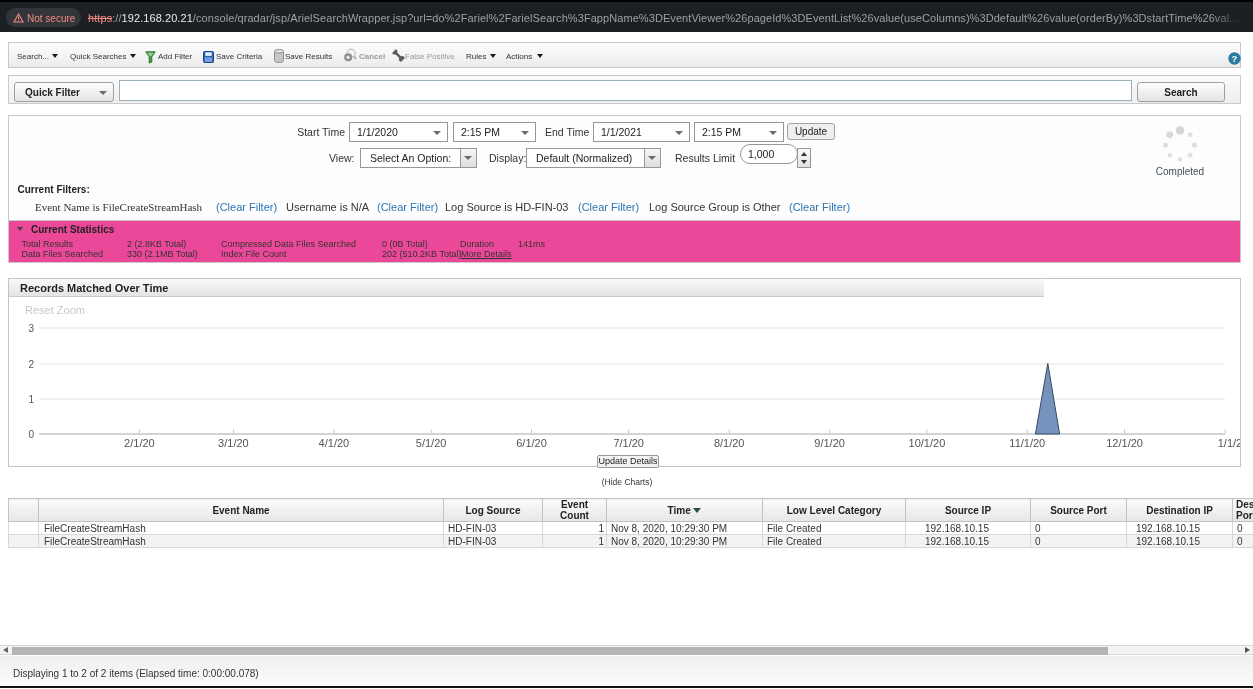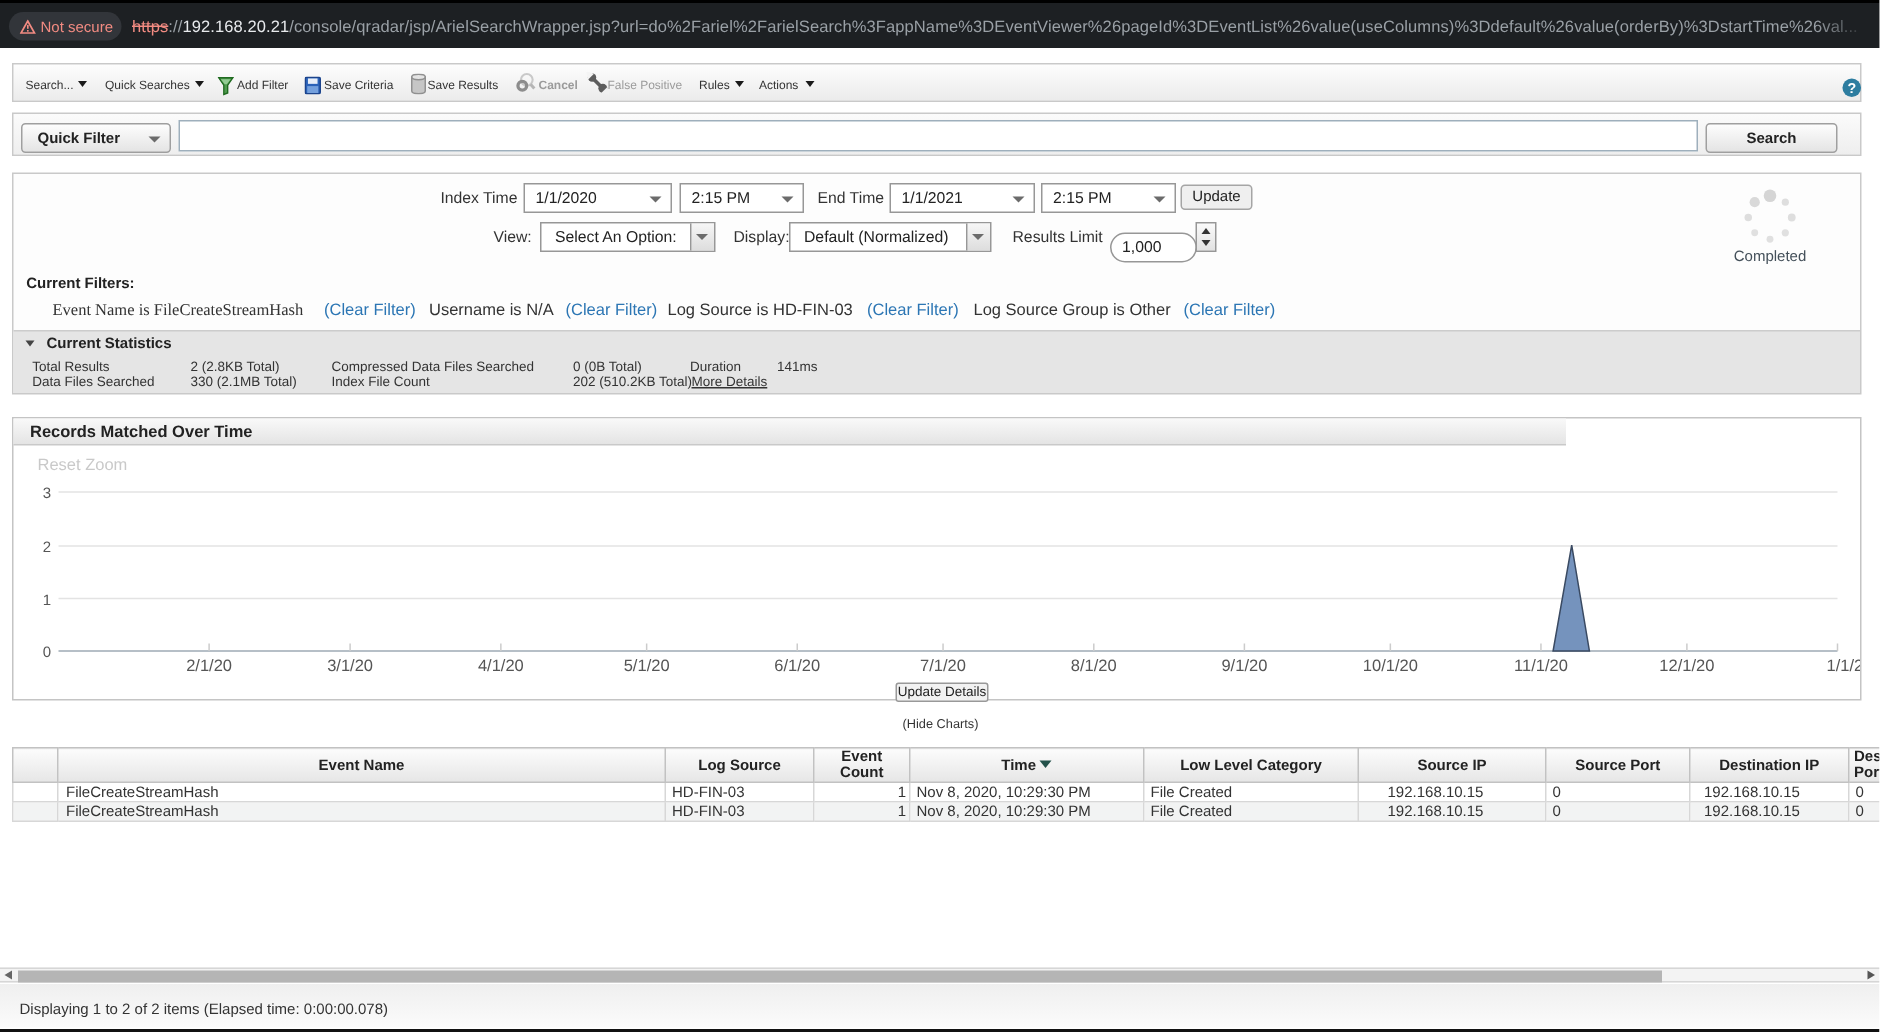--- a/index.html
+++ b/index.html
@@ -88,40 +88,40 @@
     <span class="carr" style="top:8px;"></span>
   </div>
   <div class="abs" style="left:110px;top:4px;width:1013px;height:21px;background:#fff;border:1px solid #9eafbc;"></div>
   <div class="btn" style="left:1128px;top:6px;width:88px;height:20px;">
     <span style="position:absolute;left:0;right:0;top:4px;text-align:center;font-size:10px;font-weight:bold;color:#222;">Search</span>
   </div>
 </div>
 
 <div class="panel" style="top:115px;height:148px;background:#fdfdfd;">
 
-  <div class="abs t105" style="left:284px;top:10px;width:52px;text-align:right;">Index Time</div>
+  <div class="abs t105" style="left:284px;top:10px;width:52px;text-align:right;">Start Time</div>
   <div class="combo" style="left:340px;top:5.5px;width:99px;">1/1/2020<span class="carr"></span></div>
   <div class="combo" style="left:444px;top:5.5px;width:83px;">2:15 PM<span class="carr"></span></div>
   <div class="abs t105" style="left:536px;top:10px;">End Time</div>
   <div class="combo" style="left:584px;top:5.5px;width:97px;">1/1/2021<span class="carr"></span></div>
   <div class="combo" style="left:685px;top:5.5px;width:90px;">2:15 PM<span class="carr"></span></div>
   <div class="abs" style="left:778px;top:7px;width:48px;height:17px;background:#efefef;border:1px solid #a5a5a5;border-radius:3px;text-align:center;font-size:10px;color:#222;line-height:15px;">Update</div>
 
   <div class="abs t105" style="left:320px;top:36px;">View:</div>
   <div class="combo" style="left:351px;top:31.5px;width:117px;padding-left:9px;">Select An Option:
     <span class="abs" style="right:0;top:0;width:16px;height:18px;background:linear-gradient(#f6f6f6,#ddd);border-left:1px solid #979797;"></span>
     <span class="carr" style="right:4px;top:7px;"></span>
   </div>
   <div class="abs t105" style="left:480px;top:36px;">Display:</div>
   <div class="combo" style="left:517px;top:31.5px;width:135px;padding-left:9px;">Default (Normalized)
     <span class="abs" style="right:0;top:0;width:16px;height:18px;background:linear-gradient(#f6f6f6,#ddd);border-left:1px solid #979797;"></span>
     <span class="carr" style="right:4px;top:7px;"></span>
   </div>
   <div class="abs t105" style="left:666px;top:36px;">Results Limit</div>
-  <div class="combo" style="left:731px;top:39px;width:58px;border-radius:10px;">1,000</div>
+  <div class="combo" style="left:731px;top:28px;width:58px;border-radius:10px;">1,000</div>
   <div class="abs" style="left:788px;top:31.5px;width:14px;height:20px;background:linear-gradient(#fafafa,#e2e2e2);border:1px solid #979797;">
     <span class="abs" style="left:3px;top:3px;width:0;height:0;border-left:3px solid transparent;border-right:3px solid transparent;border-bottom:4px solid #333;"></span>
     <span class="abs" style="left:3px;top:11px;width:0;height:0;border-left:3px solid transparent;border-right:3px solid transparent;border-top:4px solid #333;"></span>
   </div>
 
   <svg class="abs" style="left:1152px;top:10px;" width="38" height="38" viewBox="0 0 38 38">
     <circle cx="19" cy="4.5" r="4.2" fill="#d5d5d5"></circle>
     <circle cx="8.8" cy="8.8" r="3.4" fill="#d9d9d9"></circle>
     <circle cx="29.2" cy="8.8" r="2.4" fill="#dedede"></circle>
     <circle cx="4.5" cy="19" r="2.5" fill="#dedede"></circle>
@@ -135,21 +135,21 @@
   <div class="abs t10" style="left:8.5px;top:68px;font-weight:bold;color:#222;">Current Filters:</div>
   <div class="abs t11" style="left:26px;top:85px;font-family:Liberation Serif, serif;">Event Name is FileCreateStreamHash</div>
   <div class="abs t11 blue" style="left:207px;top:85px;">(Clear Filter)</div>
   <div class="abs t11" style="left:277px;top:85px;">Username is N/A</div>
   <div class="abs t11 blue" style="left:368px;top:85px;">(Clear Filter)</div>
   <div class="abs t11" style="left:436px;top:85px;">Log Source is HD-FIN-03</div>
   <div class="abs t11 blue" style="left:569px;top:85px;">(Clear Filter)</div>
   <div class="abs t11" style="left:640px;top:85px;">Log Source Group is Other</div>
   <div class="abs t11 blue" style="left:780px;top:85px;">(Clear Filter)</div>
 
-  <div class="abs" style="left:0;top:104px;width:1231px;height:42px;background:#e5e5e5;border-top:1px solid #ccc;">
+  <div class="abs" style="left:0;top:104px;width:1231px;height:42px;background:#ec4899;border-top:1px solid #ccc;">
     <span class="abs" style="left:8px;top:6px;width:0;height:0;border-left:3.5px solid transparent;border-right:3.5px solid transparent;border-top:4.5px solid #444;"></span>
     <div class="abs t10" style="left:22px;top:3px;font-weight:bold;color:#222;">Current Statistics</div>
     <div class="abs t9" style="left:12.5px;top:18px;">Total Results</div>
     <div class="abs t9" style="left:118px;top:18px;">2 (2.8KB Total)</div>
     <div class="abs t9" style="left:212px;top:18px;">Compressed Data Files Searched</div>
     <div class="abs t9" style="left:373px;top:18px;">0 (0B Total)</div>
     <div class="abs t9" style="left:451px;top:18px;">Duration</div>
     <div class="abs t9" style="left:509px;top:18px;">141ms</div>
     <div class="abs t9" style="left:12.5px;top:28px;">Data Files Searched</div>
     <div class="abs t9" style="left:118px;top:28px;">330 (2.1MB Total)</div>

